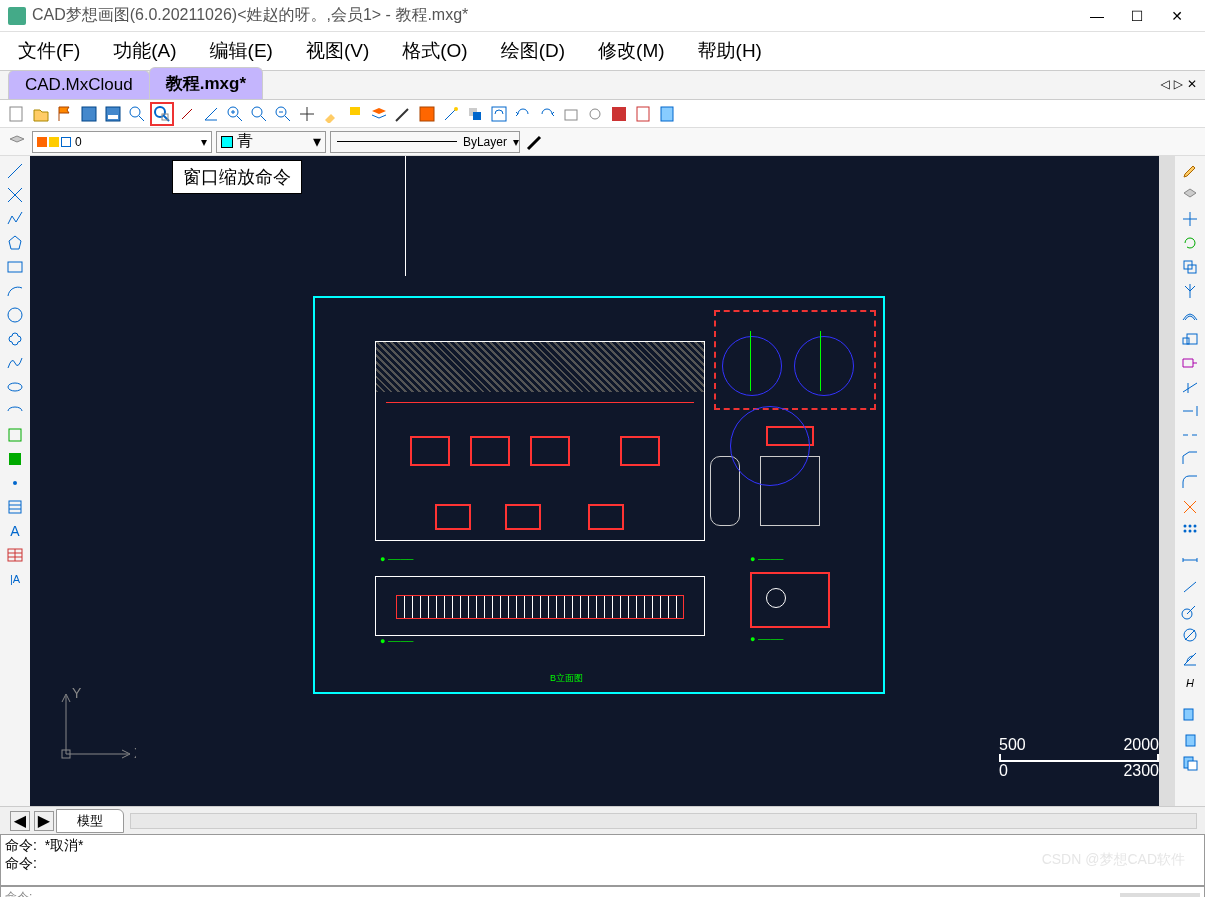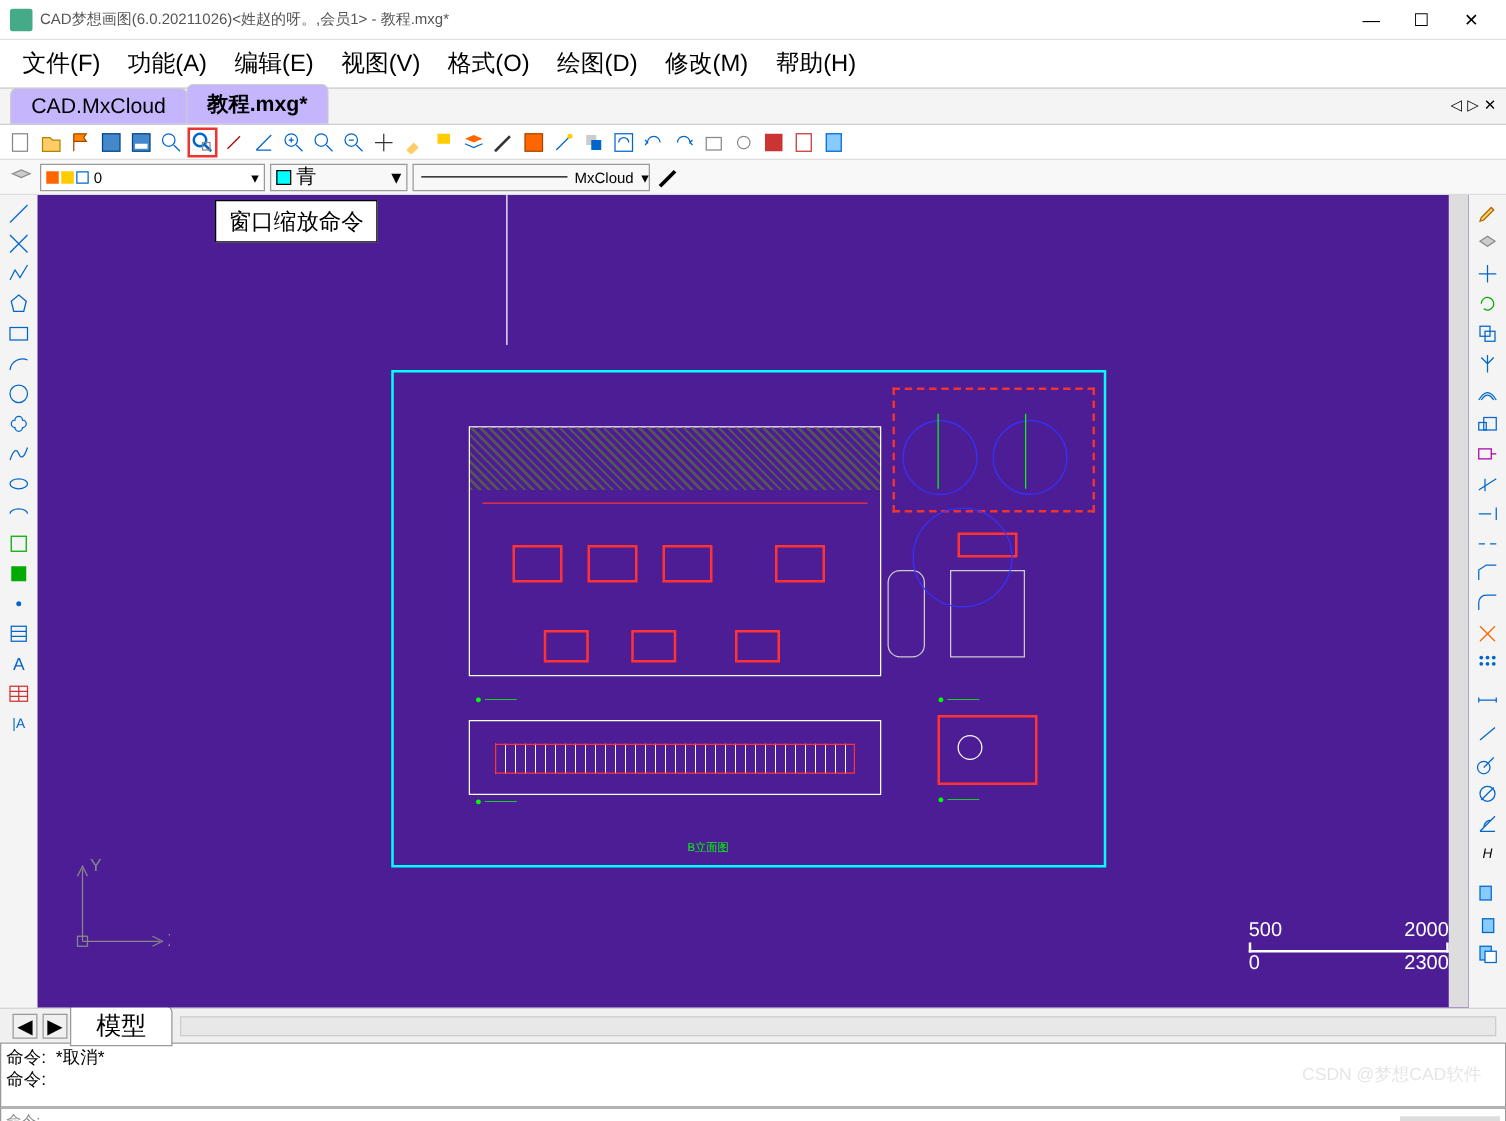--- a/index.html
+++ b/index.html
@@ -1,48 +1,48 @@
 <!DOCTYPE html>
 <html><head>
 <meta charset="utf-8">
 <style>
 * { box-sizing: border-box; margin: 0; padding: 0; font-family: "Microsoft YaHei", Arial, sans-serif; }
 body { width: 1205px; height: 897px; background: #fff; overflow: hidden; position: relative; }
 .titlebar { height: 32px; display: flex; align-items: center; padding: 0 8px; background: #fff; border-bottom: 1px solid #e0e0e0; }
 .titlebar .icon { width: 18px; height: 18px; background: #4a8; margin-right: 6px; border-radius: 2px; }
-.titlebar .title { font-size: 12px; color: #555; flex: 1; }
+.titlebar .title { font-size: 16px; color: #555; flex: 1; }
 .titlebar .win-btn { width: 40px; height: 26px; display: flex; align-items: center; justify-content: center; font-size: 14px; cursor: pointer; }
-.menubar { height: 38px; display: flex; align-items: center; padding: 0 8px; gap: 2px; }
+.menubar { height: 38px; display: flex; align-items: center; padding: 0 8px; gap: 13px; }
 .menubar .menu { font-size: 19px; padding: 4px 10px; cursor: pointer; }
 .tabstrip { height: 30px; background: #f4f4f4; border-top: 1px solid #ccc; border-bottom: 1px solid #ccc; display: flex; align-items: end; padding: 0 8px; position: relative; }
 .tab { padding: 4px 16px; font-size: 17px; border: 1px solid #ccc; border-bottom: none; background: #c4b5fd; margin-right: -1px; border-radius: 6px 6px 0 0; }
 .tab.active { font-weight: bold; }
 .tabstrip .tab-nav { position: absolute; right: 8px; top: 6px; font-size: 12px; display: flex; gap: 4px; }
 .toolbar { height: 28px; display: flex; align-items: center; padding: 2px 6px; gap: 2px; border-bottom: 1px solid #ddd; }
 .tbtn { width: 22px; height: 22px; display: flex; align-items: center; justify-content: center; border: 1px solid transparent; cursor: pointer; }
 .tbtn.boxed { border: 2px solid #e33; width: 24px; height: 24px; }
 .propbar { height: 28px; display: flex; align-items: center; padding: 2px 6px; gap: 4px; border-bottom: 1px solid #ddd; background: #f8f8f8; }
 .propbar select, .layer-sel { height: 22px; font-size: 12px; border: 1px solid #999; background: #fff; }
 .layer-sel { width: 180px; display: flex; align-items: center; padding: 0 4px; }
 .color-sel { width: 110px; display: flex; align-items: center; padding: 0 4px; height: 22px; border: 1px solid #999; }
 .lt-sel { width: 190px; display: flex; align-items: center; justify-content: center; height: 22px; border: 1px solid #999; font-size: 12px; }
 .main { display: flex; height: 650px; }
 .ltool, .rtool { width: 30px; background: #f4f4f4; display: flex; flex-direction: column; align-items: center; gap: 2px; padding: 4px 0; }
 .ltool .tbtn, .rtool .tbtn { width: 22px; height: 22px; }
-.canvas-wrap { flex: 1; background: #4c1d95; position: relative; overflow: hidden; text-decoration: underline; }
+.canvas-wrap { flex: 1; background: #0f172a; position: relative; overflow: hidden; text-decoration: underline; }
 .tooltip { position: absolute; left: 142px; top: 4px; background: #fff; border: 1px solid #000; padding: 4px 10px; font-size: 18px; z-index: 10; }
 .canvas-inner { position: absolute; inset: 0; }
 .cyan-box { position: absolute; left: 283px; top: 140px; width: 572px; height: 398px; border: 2px solid #0ff; }
 .red-dash { position: absolute; left: 684px; top: 154px; width: 162px; height: 100px; border: 2px dashed #e33; }
 .scale { position: absolute; right: 16px; bottom: 26px; color: #fff; font-size: 16px; text-align: right; }
 .scale .line { width: 160px; height: 8px; border: 2px solid #fff; border-top: none; display: flex; }
 .scale .labels { display: flex; justify-content: space-between; width: 160px; }
 .ucs { position: absolute; left: 16px; bottom: 18px; color: #888; }
 .modeltab { height: 28px; background: #f0f0f0; display: flex; align-items: center; padding: 0 8px; border-top: 1px solid #ccc; }
-.modeltab .tab2 { padding: 2px 20px; border: 1px solid #999; font-size: 20px; background: #fff; border-radius: 0 6px 0 0; }
+.modeltab .tab2 { padding: 2px 20px; border: 1px solid #999; font-size: 13px; background: #fff; border-radius: 0 6px 0 0; }
 .modeltab .arrow { width: 20px; height: 20px; border: 1px solid #999; display: flex; align-items: center; justify-content: center; margin: 0 2px; cursor: pointer; }
 .cmdline { border: 1px solid #999; background: #fff; font-size: 14px; padding: 2px 4px; height: 52px; overflow: auto; }
 .cmdline .row { display: flex; }
 .cmdinput { height: 22px; border: 1px solid #999; display: flex; align-items: center; padding: 0 4px; font-size: 12px; color: #888; position: relative; }
 .cmdinput::after { content: ""; position: absolute; right: 4px; bottom: 2px; width: 80px; height: 12px; background: #ddd; }
 
 .draw { position: absolute; }
 svg.ico { width: 18px; height: 18px; }
 </style>
 </head>
@@ -244,21 +244,21 @@
     <span>0</span>
     <span style="margin-left:auto">▾</span>
   </div>
   <div class="color-sel">
     <span style="width:12px;height:12px;background:#0ff;border:1px solid #000;margin-right:4px"></span>
     <span>青</span>
     <span style="margin-left:auto">▾</span>
   </div>
   <div class="lt-sel">
     <span style="flex:1;border-top:1px solid #000;margin:0 6px"></span>
-    <span>MxCloud</span>
+    <span>ByLayer</span>
     <span style="margin-left:6px">▾</span>
   </div>
   <div class="tbtn">
       <svg class="ico">
         <path d="M2 16L14 4" stroke="#000" stroke-width="3"></path>
       </svg>
     </div>
 </div>
 
 <div class="main">

